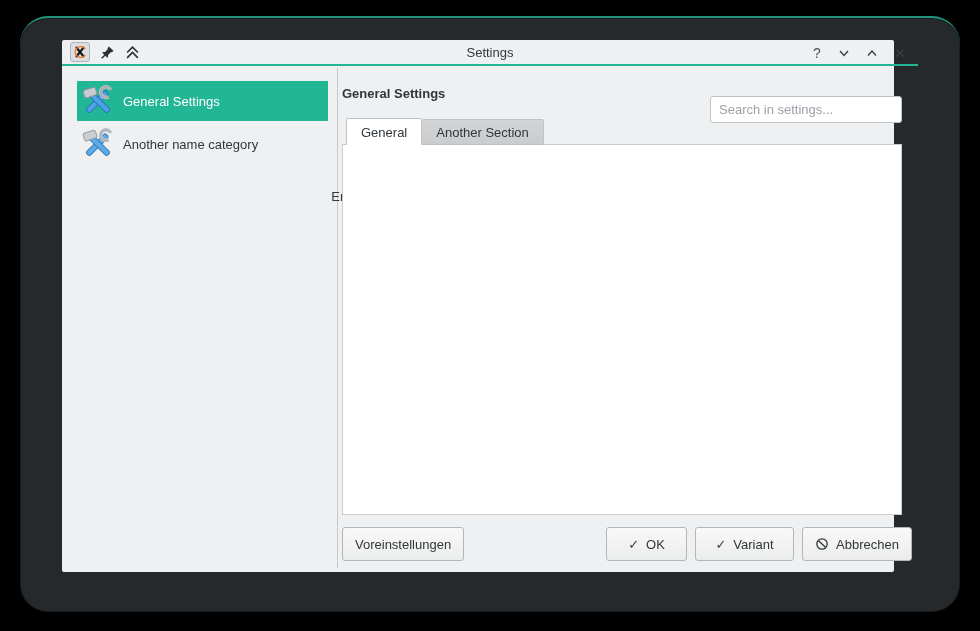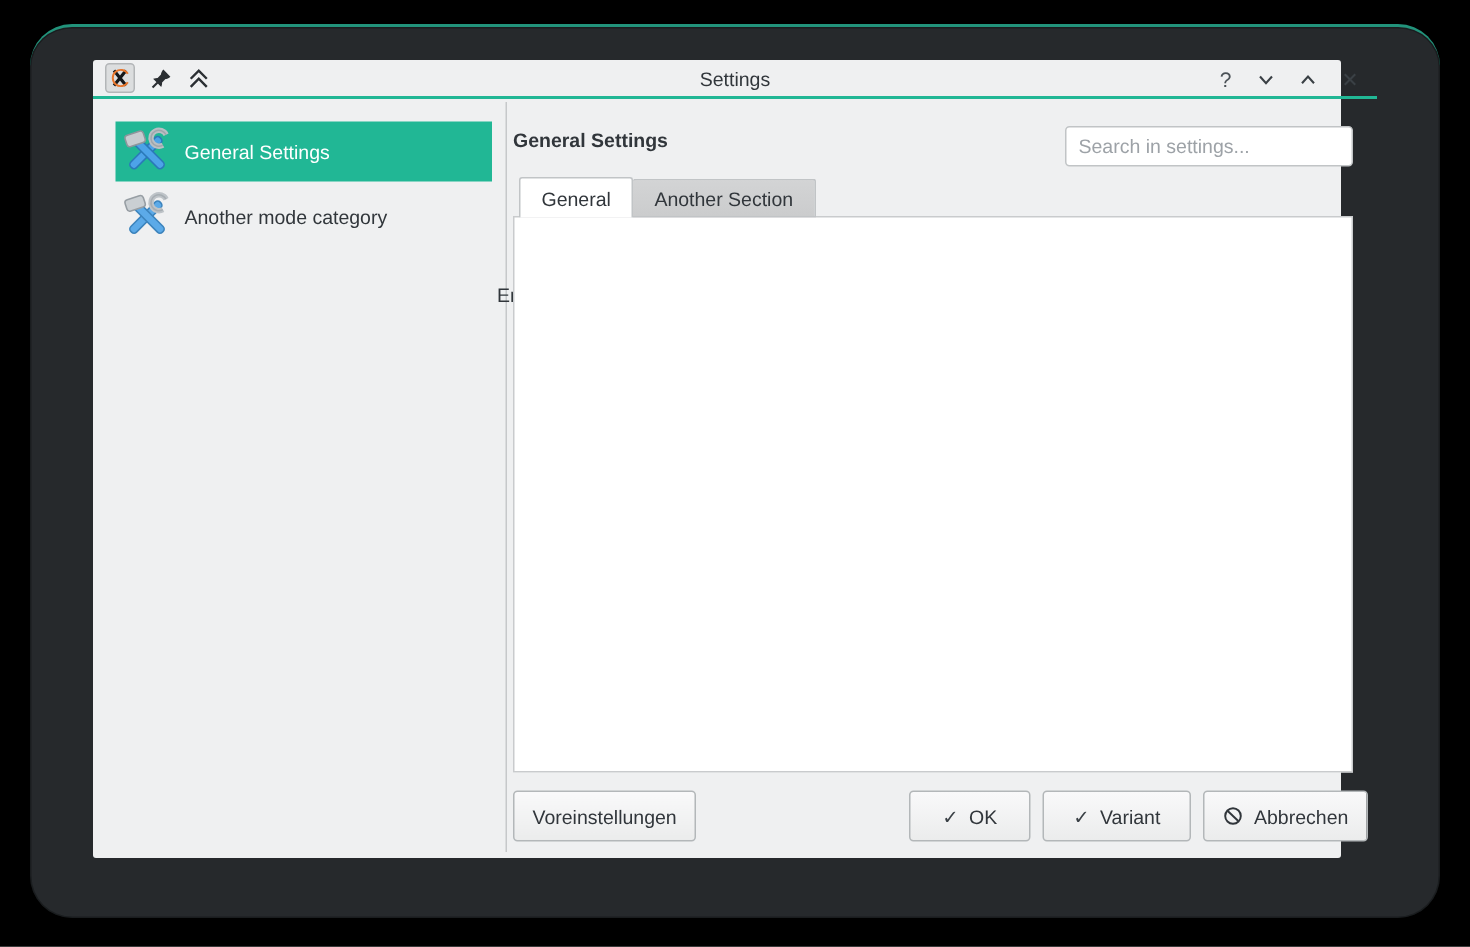--- a/index.html
+++ b/index.html
@@ -27,21 +27,21 @@
   .tb-right .glyph{font-size:14px; color:#4b5257; width:14px; text-align:center; cursor:default;}
   
   .sidebar{position:absolute; left:0; top:28px; width:275px; bottom:0;}
   .vsep{position:absolute; left:275px; top:28px; bottom:4px; width:1px; background:#c6c8ca;}
   .side-item{position:absolute; left:15px; width:251px; height:40px; display:flex; align-items:center;
     gap:8px; padding-left:4px; cursor:pointer;}
   .side-item.selected{background:var(--accent); color:#ffffff;}
   .side-item .sicon{width:34px;height:34px;flex:0 0 34px;}
   
   .main-header{position:absolute; left:280px; top:46px; font-weight:bold;}
-  .search{position:absolute; left:648px; top:44px; width:192px; height:27px;
+  .search{position:absolute; left:648px; top:56px; width:192px; height:27px;
     border:1px solid var(--border); border-radius:3px; background:#fff; padding:0 8px;
     font:inherit; color:var(--text);}
   .search::placeholder{color:var(--placeholder);}
   .tabs{position:absolute; left:284px; top:78px; display:flex; align-items:flex-end; z-index:2;}
   .tab{height:27px; padding:0 14px; display:flex; align-items:center; cursor:pointer;
     border:1px solid var(--border); border-radius:2px 2px 0 0;}
   .tab.active{background:#fff; border-bottom:none; height:27px;}
   .tab.inactive{background:linear-gradient(#d3d4d5,#cbcccd); height:26px; border-left:none;justify-content:flex-end;}
   .panel{position:absolute; left:280px; top:104px; width:560px; height:371px;
     background:var(--panel_bg); border:1px solid #c9cbcd; z-index:1;}
@@ -137,21 +137,21 @@
       <div class="side-item selected" style="top:13px;">
         <svg class="sicon" viewBox="0 0 32 32">
             <use href="#tools-icon"></use>
           </svg>
         <span>General Settings</span>
       </div>
       <div class="side-item" style="top:56px;">
         <svg class="sicon" viewBox="0 0 32 32" style="opacity:.9">
             <use href="#tools-icon"></use>
           </svg>
-        <span>Another mode category</span>
+        <span>Another name category</span>
       </div>
     </div>
     <div class="vsep"></div>
 
     <div class="main-header">General Settings</div>
     <input class="search" type="text" placeholder="Search in settings..." style="">
 
     <div class="tabs">
       <div class="tab active">
         <span>General</span>

